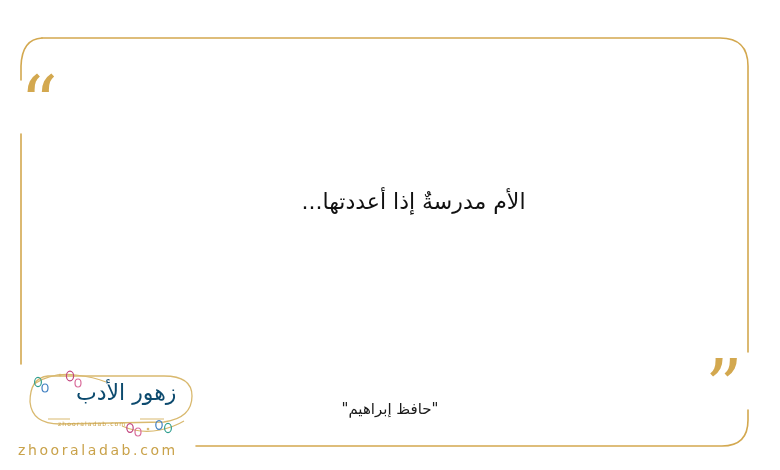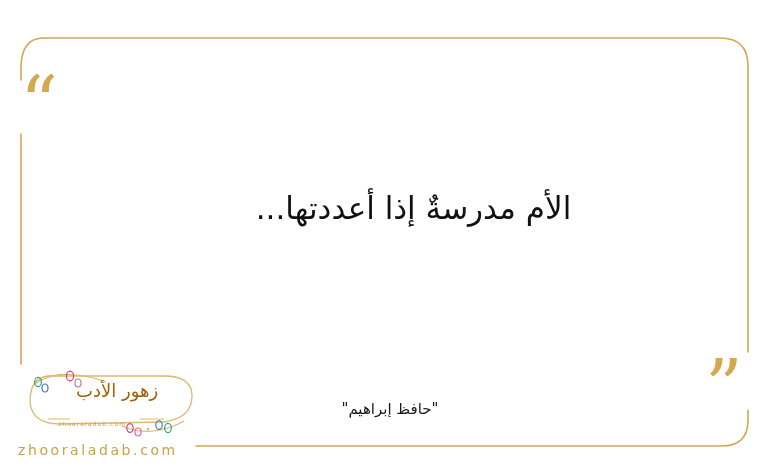--- a/index.html
+++ b/index.html
@@ -53,21 +53,21 @@
     position: absolute;
     left: 0;
     right: 0;
     top: 186px;
     text-align: center;
     direction: rtl;
   }
   .poem-line {
     color: #111111;
     font-family: "DejaVu Sans", sans-serif;
-    font-size: 31px;
+    font-size: 22px;
     line-height: 1.42;
     letter-spacing: 0px;
     white-space: nowrap;
     margin-left: 47px;
   }
 
   
   #attribution {
     position: absolute;
     left: 0;
@@ -93,22 +93,22 @@
     left: 0;
     top: 0;
     width: 200px;
     height: 72px;
   }
   #logo-wordmark {
     position: absolute;
     left: 62px;
     top: 14px;
     font-family: "DejaVu Sans", sans-serif;
-    font-size: 18px;
-    color: #a16207;
+    font-size: 22px;
+    color: #0c4a6e;
     direction: rtl;
     white-space: nowrap;
   }
   #logo-inner-url {
     position: absolute;
     left: 44px;
     top: 54px;
     font-family: "DejaVu Sans", sans-serif;
     font-size: 6px;
     letter-spacing: 1.1px;

